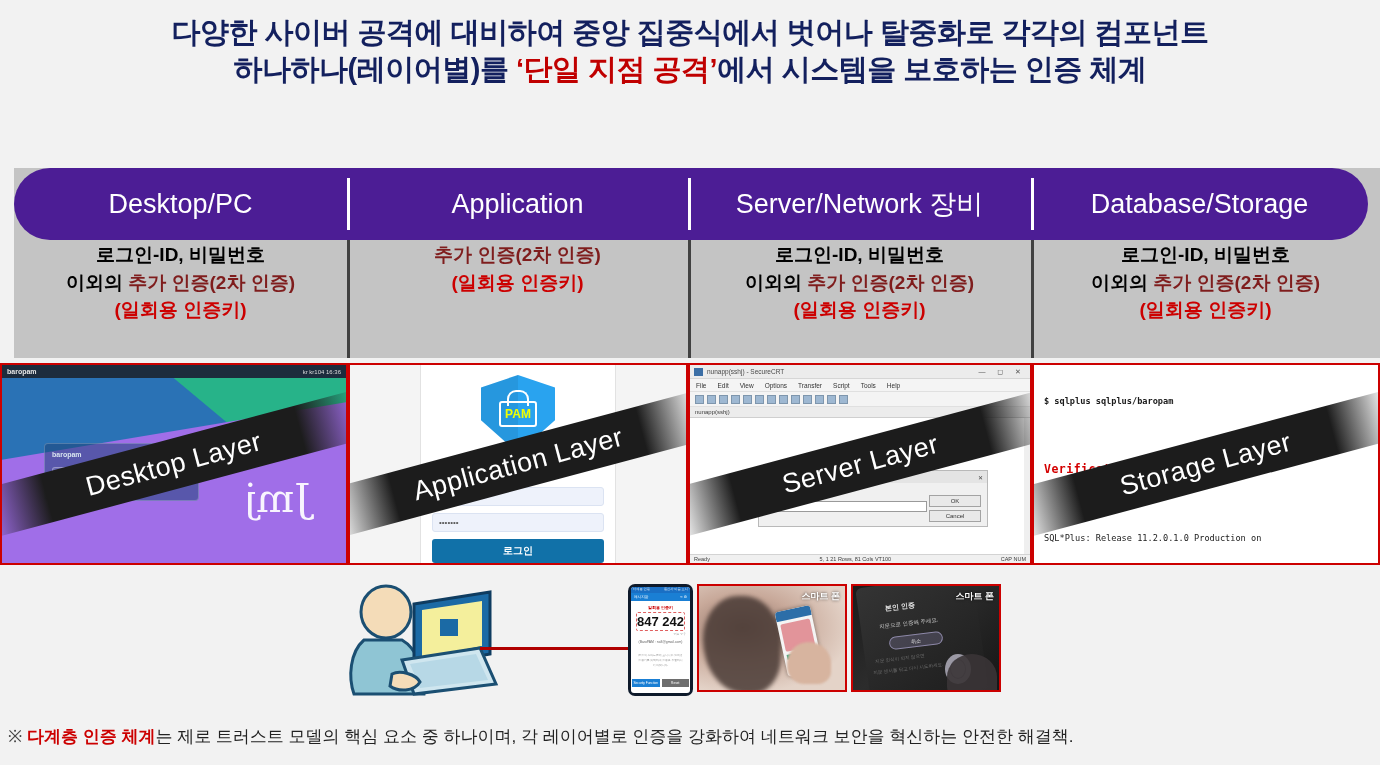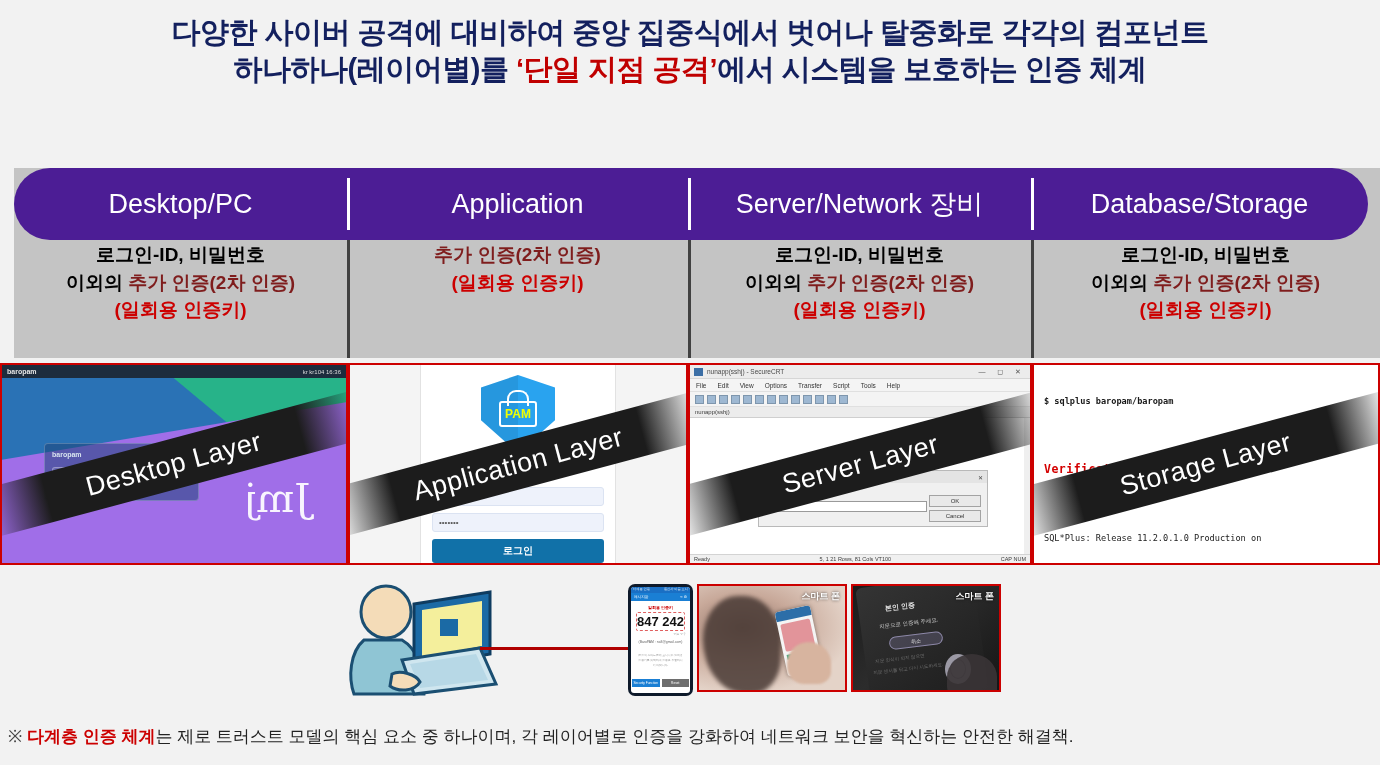--- a/index.html
+++ b/index.html
@@ -513,21 +513,21 @@
         <span>CAP   NUM</span>
       </div>
     </div>
     <div class="ribbon">
         <span>Server Layer</span>
       </div>
   </div>
 
   <div class="panel p4">
     <div class="sql">
-      <div class="sql-row b">$ sqlplus baropam/baropam</div>
+      <div class="sql-row b">$ sqlplus sqlplus/baropam</div>
       <div class="sql-gap"></div>
       <div class="sql-row"><span class="vcode">Verification code:</span><span class="vcode">&nbsp;</span><span class="vcode">613045</span></div>
       <div class="sql-gap" style="height:11px"></div>
       <div class="sql-row">SQL*Plus: Release 11.2.0.1.0 Production on</div>
       
       
       
       
       
       

